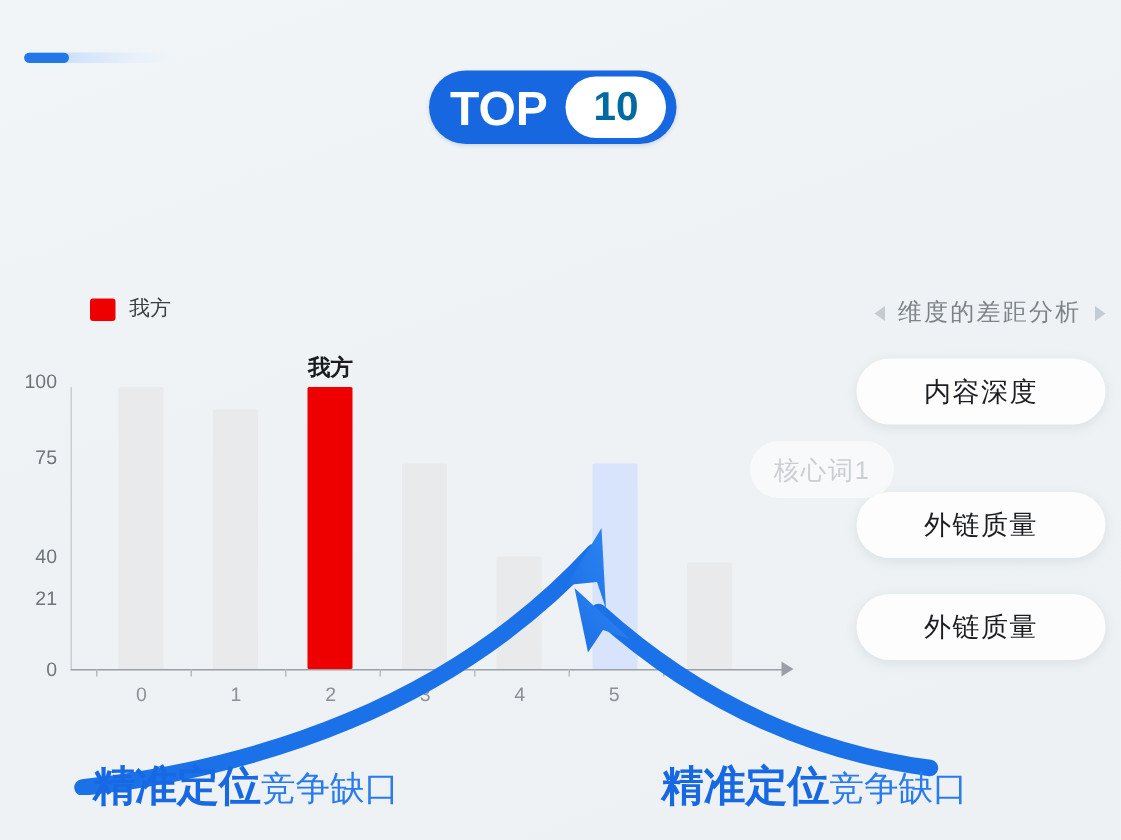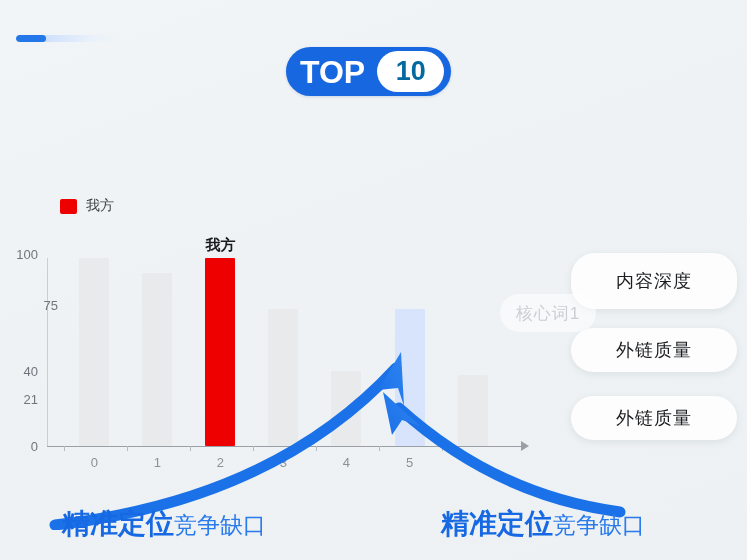--- a/index.html
+++ b/index.html
@@ -129,30 +129,35 @@
   </div>
 
 
   <div class="legend-row">
     <span class="legend-item">
       <span class="legend-swatch"></span>
       <span class="legend-label">我方</span>
     </span>
   </div>
 
+  <div class="panel-head">
+    <span class="tri tri-l"></span>
+    <span class="panel-head-label">维度的差距分析</span>
+    <span class="tri tri-r"></span>
+  </div>
 
   <div class="chart">
     <div class="y-axis-line"></div>
     <div class="x-axis-line"></div>
     <div class="x-arrow"></div>
     <div id="y-labels">
         <div class="y-label" style="left: 0px; width: 38px; top: 196px;">0</div>
         <div class="y-label" style="left: 0px; width: 38px; top: 149px;">21</div>
         <div class="y-label" style="left: 0px; width: 38px; top: 120.8px;">40</div>
-        <div class="y-label" style="left: 0px; width: 38px; top: 55px; padding-left: 20px;">75</div>
+        <div class="y-label" style="left: 0px; width: 38px; top: 55px;">75</div>
         <div class="y-label" style="left: 0px; width: 38px; top: 4px;">100</div>
       </div>
     <div id="bars">
         <div class="bar" style="left: 79.2848px; width: 30px; height: 188px; background: rgb(232, 234, 236);"></div>
         <div class="bar" style="left: 142.331px; width: 30px; height: 172.96px; background: rgb(232, 234, 236);"></div>
         <div class="bar" style="left: 205.377px; width: 30px; height: 188px; background: rgb(238, 0, 0);"></div>
         <div class="bar-label" style="left: 220.377px; top: -14px;">我方</div>
         <div class="bar" style="left: 268.424px; width: 30px; height: 137.24px; background: rgb(232, 234, 236);"></div>
         <div class="bar" style="left: 331.47px; width: 30px; height: 75.2px; background: rgb(232, 234, 236);"></div>
         <div class="bar" style="left: 394.517px; width: 30px; height: 137.24px; background: rgb(216, 228, 251);"></div>
@@ -183,21 +188,21 @@
         <stop offset="100%" stop-color="#2f84f2"></stop>
       </linearGradient>
     </defs>
     <path d="M 55,285 C 170,272 300,232 396,128" fill="none" stroke="#1b72e8" stroke-width="11" stroke-linecap="round"></path>
     <path d="M 401,112 L 378,150 L 398,148 L 404,166 Z" fill="url(#ag1)"></path>
     <path d="M 620,272 C 545,262 470,232 399,168" fill="none" stroke="#1b72e8" stroke-width="11" stroke-linecap="round"></path>
     <path d="M 383,152 L 392,195 L 402,180 L 420,186 Z" fill="url(#ag1)"></path>
   </svg>
 
   <div id="pills">
-      <div class="pill" style="left: 571px; top: 253px; width: 166px; height: 56px;">内容深度</div>
+      <div class="pill" style="left: 571px; top: 239px; width: 166px; height: 44px;">内容深度</div>
       <div class="pill" style="left: 571px; top: 328px; width: 166px; height: 44px;">外链质量</div>
       <div class="pill" style="left: 571px; top: 396px; width: 166px; height: 44px;">外链质量</div>
     </div>
 
   <div class="pill-ghost" style="left:500px;top:294px;width:96px;height:38px;">核心词1</div>
 
   <div class="callout" style="left:62px;top:505px;">
     <span class="callout-strong">精准定位</span>
     <span class="callout-weak">竞争缺口</span>
   </div>

